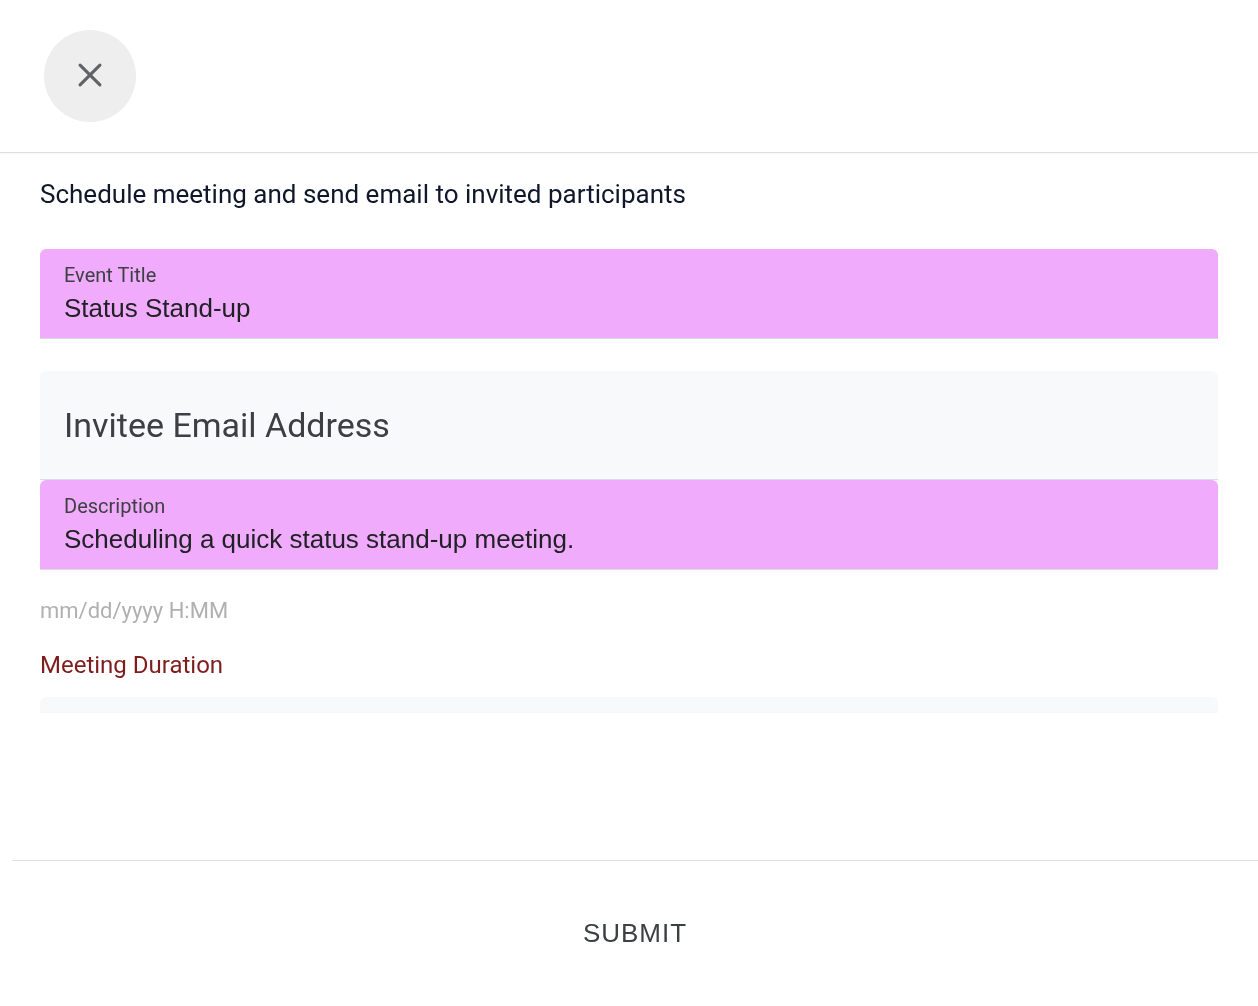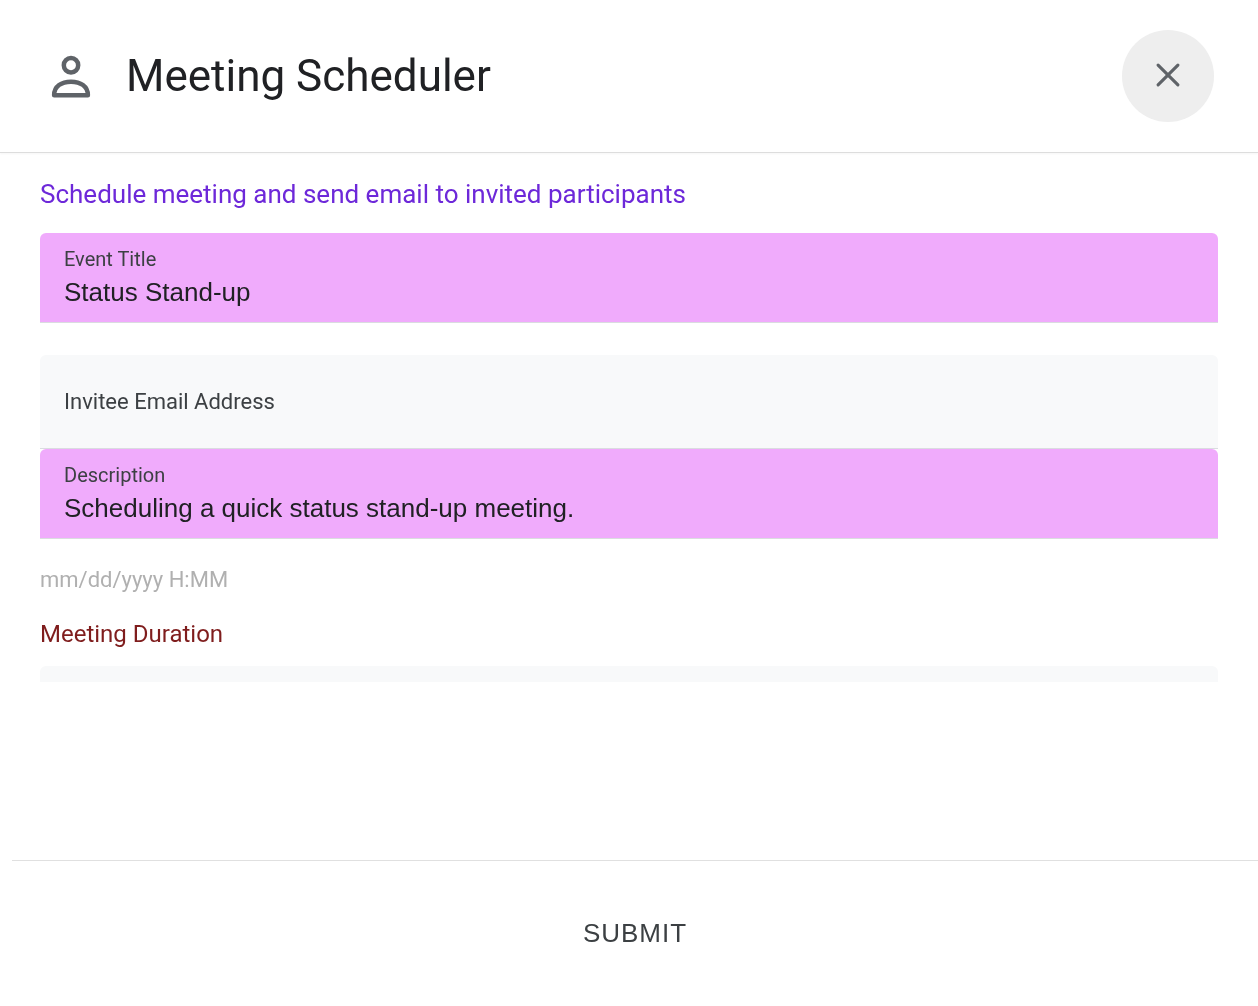--- a/index.html
+++ b/index.html
@@ -59,22 +59,22 @@
       width: 34px;
       height: 34px;
     }
     .content {
       padding: 26px 40px 0 40px;
       height: 710px;
       overflow: hidden;
     }
     .subtitle {
       font-size: 26px;
-      color: #6d28d9;
-      margin-bottom: 24px;
+      color: #0f172a;
+      margin-bottom: 40px;
     }
     .field {
       background: #f0abfc;
       border-bottom: 1px solid #dadce0;
       border-radius: 6px 6px 0 0;
       padding: 14px 24px 14px 24px;
       margin-bottom: 0;
     }
     .field-label {
       font-size: 20px;
@@ -90,21 +90,21 @@
       outline: none;
     }
     .field-placeholder-only {
       background: #f8f9fa;
       border-bottom: 1px solid #dadce0;
       border-radius: 6px 6px 0 0;
       padding: 34px 24px;
       margin-bottom: 0;
     }
     .field-placeholder-only .ph {
-      font-size: 22px;
+      font-size: 34px;
       color: #3c4043;
     }
     .helper-text {
       font-size: 22px;
       color: #b0b0b0;
       padding: 12px 0 0 0;
       margin-bottom: 8px;
     }
     .gap {
       height: 32px;
@@ -141,29 +141,20 @@
       color: #3c4043;
       background: transparent;
       border: none;
       cursor: pointer;
     }
   </style>
 </head>
 <body>
 
 <div class="header">
-  <div class="header-left">
-    <span class="person-icon">
-      <svg viewBox="0 0 24 24" fill="none" stroke="#5f6368" stroke-width="2">
-        <circle cx="12" cy="7.2" r="3.2"></circle>
-        <path d="M4.5 20.5 C4.5 16.5 7.8 14.5 12 14.5 C16.2 14.5 19.5 16.5 19.5 20.5 Z" stroke-linejoin="round"></path>
-      </svg>
-    </span>
-    <h1 class="title">Meeting Scheduler</h1>
-  </div>
   <button class="close-btn">
     <span>
       <svg viewBox="0 0 24 24" fill="none" stroke="#5f6368" stroke-width="2.2" stroke-linecap="round">
         <line x1="5" y1="5" x2="19" y2="19"></line>
         <line x1="19" y1="5" x2="5" y2="19"></line>
       </svg>
     </span>
   </button>
 </div>
 

